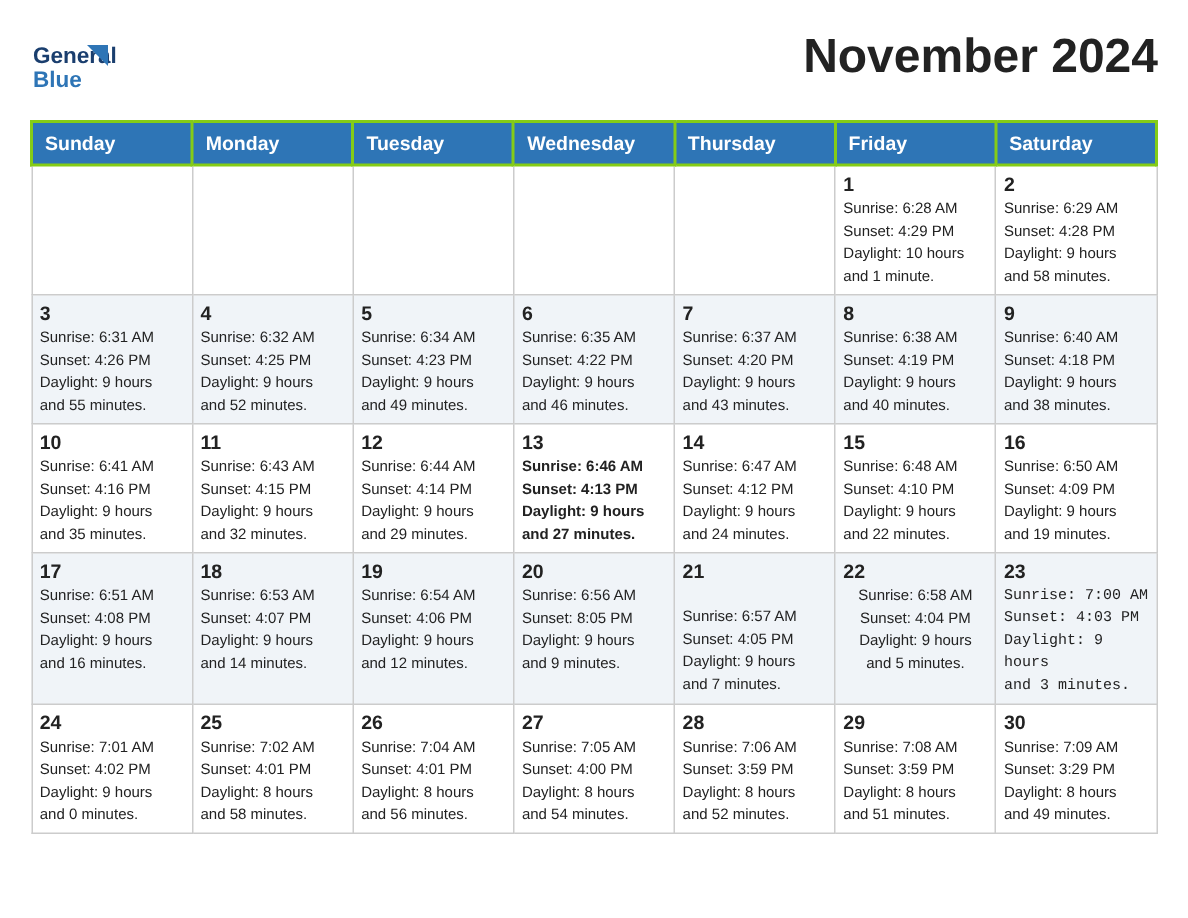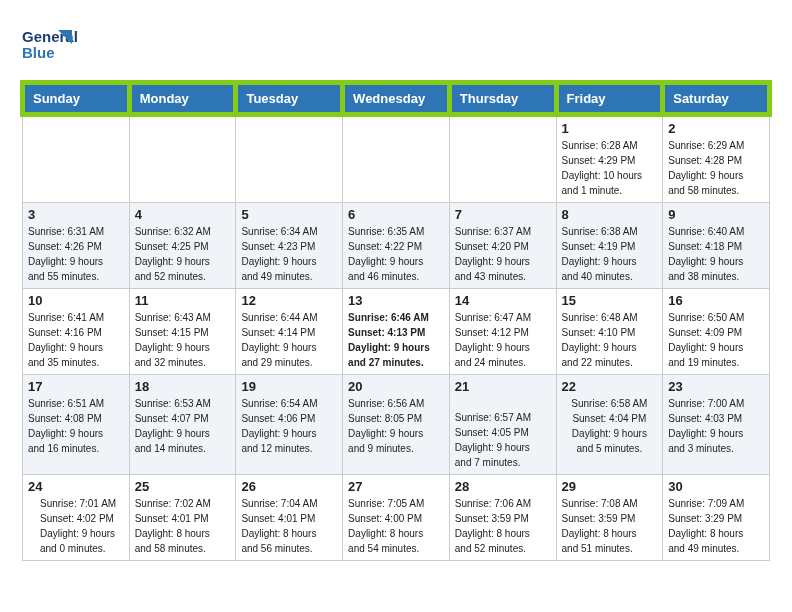--- a/index.html
+++ b/index.html
@@ -44,21 +44,21 @@
       border-collapse: collapse;
       table-layout: fixed;
     }
     thead tr th {
       background: #2e75b6;
       color: #fff;
       font-size: 13px;
       font-weight: bold;
       padding: 6px 8px;
       text-align: left;
-      border: 5px solid #84cc16;
+      border: 2px solid #84cc16;
     }
     tbody tr td {
       border: 1px solid #ccc;
       vertical-align: top;
       padding: 4px 5px;
       font-size: 10.5px;
       color: #222;
       height: 85px;
     }
     tbody tr:nth-child(odd) td {
@@ -90,20 +90,21 @@
     <div class="logo-wrapper">
       <svg width="60" height="48" viewBox="0 0 60 48">
 
         <text x="2" y="22" font-family="Arial" font-weight="bold" font-size="15" fill="#1a3e6e">General</text>
         <text x="2" y="38" font-family="Arial" font-weight="bold" font-size="15" fill="#2e75b6">Blue</text>
 
         <polygon points="38,10 52,10 52,24" fill="#2e75b6"></polygon>
       </svg>
     </div>
     <div class="title-block">
+      <h1>November 2024</h1>
     </div>
   </div>
 
   <table>
     <thead>
       <tr>
         <th>Sunday</th>
         <th>Monday</th>
         <th>Tuesday</th>
         <th>Wednesday</th>
@@ -274,30 +275,30 @@
           </td>
           <td>
             <span class="day-num">22</span>
             <div class="day-info" style="white-space: pre-line; text-align: center;">Sunrise: 6:58 AM
 Sunset: 4:04 PM
 Daylight: 9 hours
 and 5 minutes.</div>
           </td>
           <td>
             <span class="day-num">23</span>
-            <div class="day-info" style="white-space: pre-line;">Sunrise: 7:00 AM
+            <div class="day-info" style="white-space: pre-line; font-family: Liberation Mono, monospace;">Sunrise: 7:00 AM
 Sunset: 4:03 PM
 Daylight: 9 hours
 and 3 minutes.</div>
           </td>
         </tr>
         <tr>
           <td>
             <span class="day-num">24</span>
-            <div class="day-info" style="white-space: pre-line; margin-left: 12px;">Sunrise: 7:01 AM
+            <div class="day-info" style="white-space: pre-line;">Sunrise: 7:01 AM
 Sunset: 4:02 PM
 Daylight: 9 hours
 and 0 minutes.</div>
           </td>
           <td>
             <span class="day-num">25</span>
             <div class="day-info" style="white-space: pre-line;">Sunrise: 7:02 AM
 Sunset: 4:01 PM
 Daylight: 8 hours
 and 58 minutes.</div>

